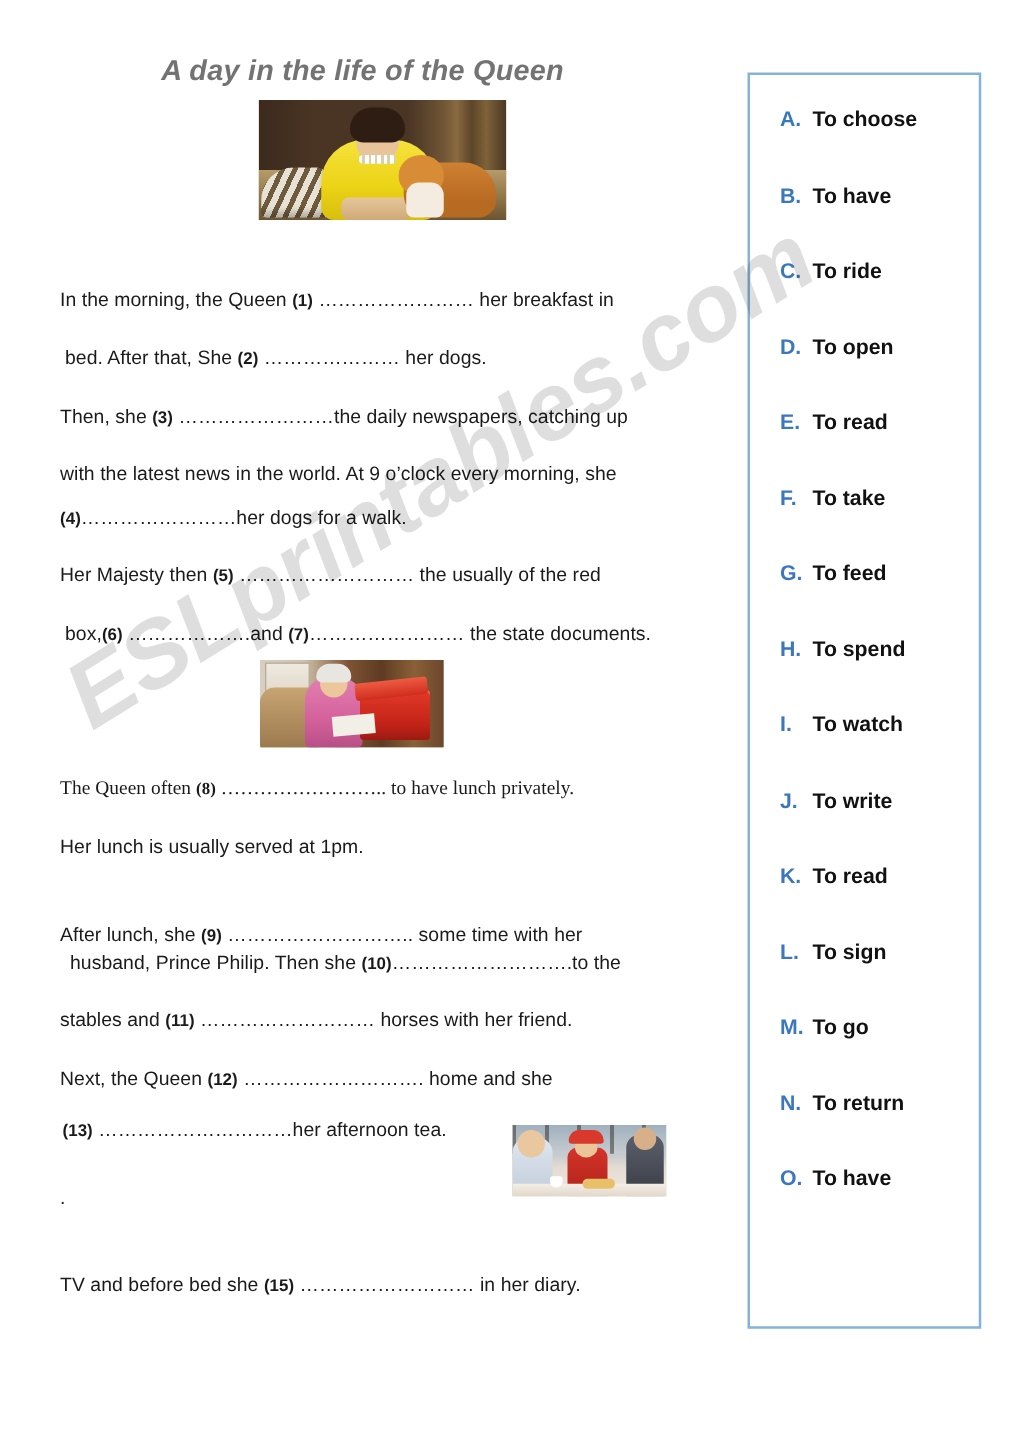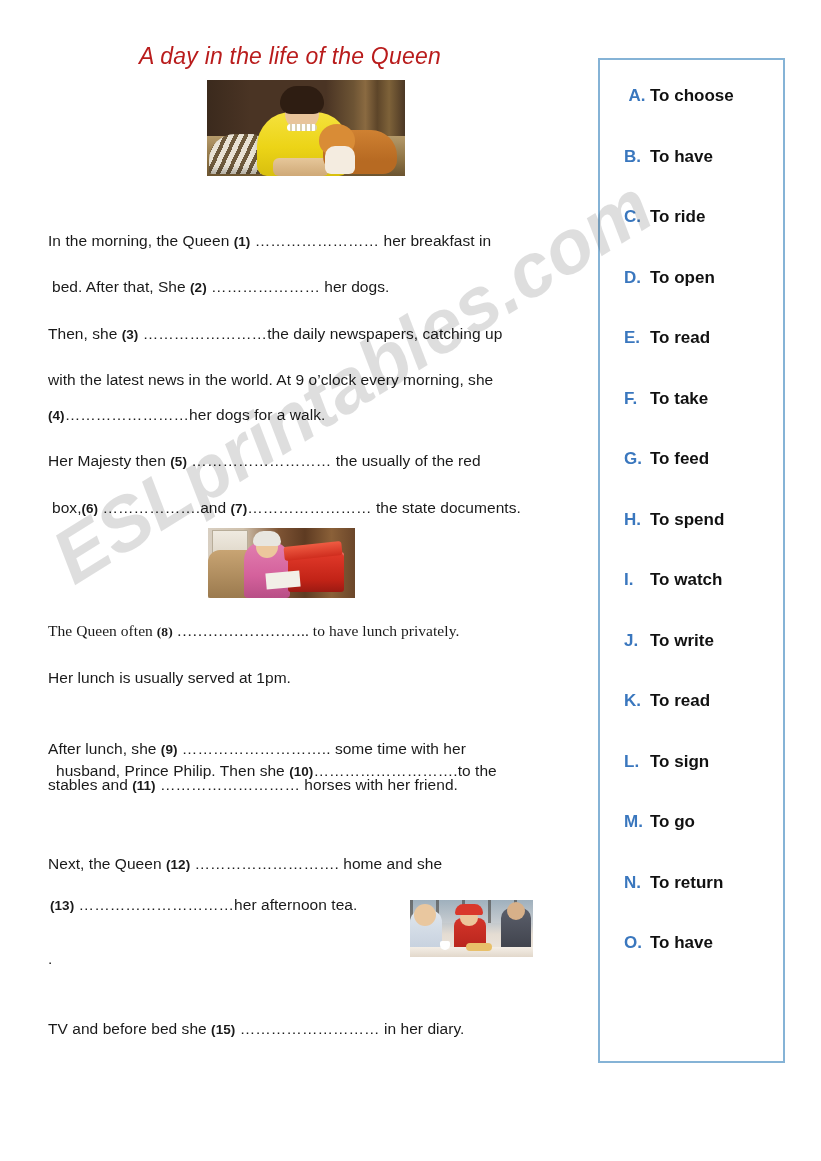--- a/index.html
+++ b/index.html
@@ -19,23 +19,23 @@
   }
 
   
   .title {
     position: absolute;
     left: 0;
     top: 43px;
     width: 580px;
     text-align: center;
     font-size: 23px;
-    font-weight: normal;
+    font-weight: bold;
     font-style: italic;
-    color: #b91c1c;
+    color: #737373;
     letter-spacing: 0.2px;
   }
 
   
   .photo {
     position: absolute;
     overflow: hidden;
     background: #c9c2b6;
   }
   .photo .ph-inner {
@@ -289,21 +289,21 @@
   <div class="body-line" style="left:52px; top:278px;"><span>bed. After that, She </span><b>(2)</b><span> ………………… her dogs.</span></div>
   <div class="body-line" style="left:48px; top:325px;"><span>Then, she </span><b>(3)</b><span> ……………………the daily newspapers, catching up</span></div>
   <div class="body-line" style="left:48px; top:371px;"><span>with the latest news in the world. At 9 o’clock every morning, she</span></div>
   <div class="body-line" style="left:48px; top:406px;"><b>(4)</b><span>……………………her dogs for a walk.</span></div>
   <div class="body-line" style="left:48px; top:452px;"><span>Her Majesty then </span><b>(5)</b><span> ……………………… the usually of the red</span></div>
   <div class="body-line" style="left:52px; top:499px;"><span>box,</span><b>(6)</b><span> ……………….and </span><b>(7)</b><span>…………………… the state documents.</span></div>
   <div class="body-line" style="left:48px; top:622px;font-family:Liberation Serif, serif;"><span>The Queen often </span><b>(8)</b><span> …………………….. to have lunch privately.</span></div>
   <div class="body-line" style="left:48px; top:669px;"><span>Her lunch is usually served at 1pm.</span></div>
   <div class="body-line" style="left:48px; top:715px;margin-top:25px;"><span>After lunch, she </span><b>(9)</b><span> ……………………….. some time with her</span></div>
   <div class="body-line" style="left:56px; top:762px;"><span>husband, Prince Philip. Then she </span><b>(10)</b><span>……………………….to the</span></div>
-  <div class="body-line" style="left:48px; top:776px;"><span>stables and </span><b>(11)</b><span> ……………………… horses with her friend.</span></div>
+  <div class="body-line" style="left:48px; top:808px;"><span>stables and </span><b>(11)</b><span> ……………………… horses with her friend.</span></div>
   <div class="body-line" style="left:48px; top:855px;"><span>Next, the Queen </span><b>(12)</b><span> ………………………. home and she</span></div>
   <div class="body-line" style="left:50px; top:896px;"><b>(13)</b><span> …………………………her afternoon  tea.</span></div>
   <div class="body-line" style="left:48px; top:950px;"><span>.</span></div>
   <div class="body-line" style="left:48px; top:1020px;"><span>TV and before bed she </span><b>(15)</b><span> ……………………… in her diary.</span></div>
 
   <div class="photo" id="photo-queen-redbox">
     <div class="ph-inner">
       <div class="bg"></div>
       <div class="window"></div>
       <div class="chair"></div>
@@ -327,21 +327,21 @@
       <div class="queen3-hat"></div>
       <div class="p-right"></div>
       <div class="p-right-head"></div>
       <div class="table"></div>
       <div class="cup"></div>
       <div class="plate"></div>
     </div>
   </div>
 
   <div class="verb-box" id="verb-box">
-      <div class="verb-item" style="left: 24px; top: 26px; text-align: center;"><span class="verb-letter">A.</span><span>To choose</span></div>
+      <div class="verb-item" style="left: 24px; top: 26px;"><span class="verb-letter">A.</span><span>To choose</span></div>
       <div class="verb-item" style="left: 24px; top: 86.5px;"><span class="verb-letter">B.</span><span>To have</span></div>
       <div class="verb-item" style="left: 24px; top: 147px;"><span class="verb-letter">C.</span><span>To ride</span></div>
       <div class="verb-item" style="left: 24px; top: 207.5px;"><span class="verb-letter">D.</span><span>To open</span></div>
       <div class="verb-item" style="left: 24px; top: 268px;"><span class="verb-letter">E.</span><span>To read</span></div>
       <div class="verb-item" style="left: 24px; top: 328.5px;"><span class="verb-letter">F.</span><span>To take</span></div>
       <div class="verb-item" style="left: 24px; top: 389px;"><span class="verb-letter">G.</span><span>To feed</span></div>
       <div class="verb-item" style="left: 24px; top: 449.5px;"><span class="verb-letter">H.</span><span>To spend</span></div>
       <div class="verb-item" style="left: 24px; top: 510px;"><span class="verb-letter">I.</span><span>To watch</span></div>
       <div class="verb-item" style="left: 24px; top: 570.5px;"><span class="verb-letter">J.</span><span>To write</span></div>
       <div class="verb-item" style="left: 24px; top: 631px;"><span class="verb-letter">K.</span><span>To read</span></div>

